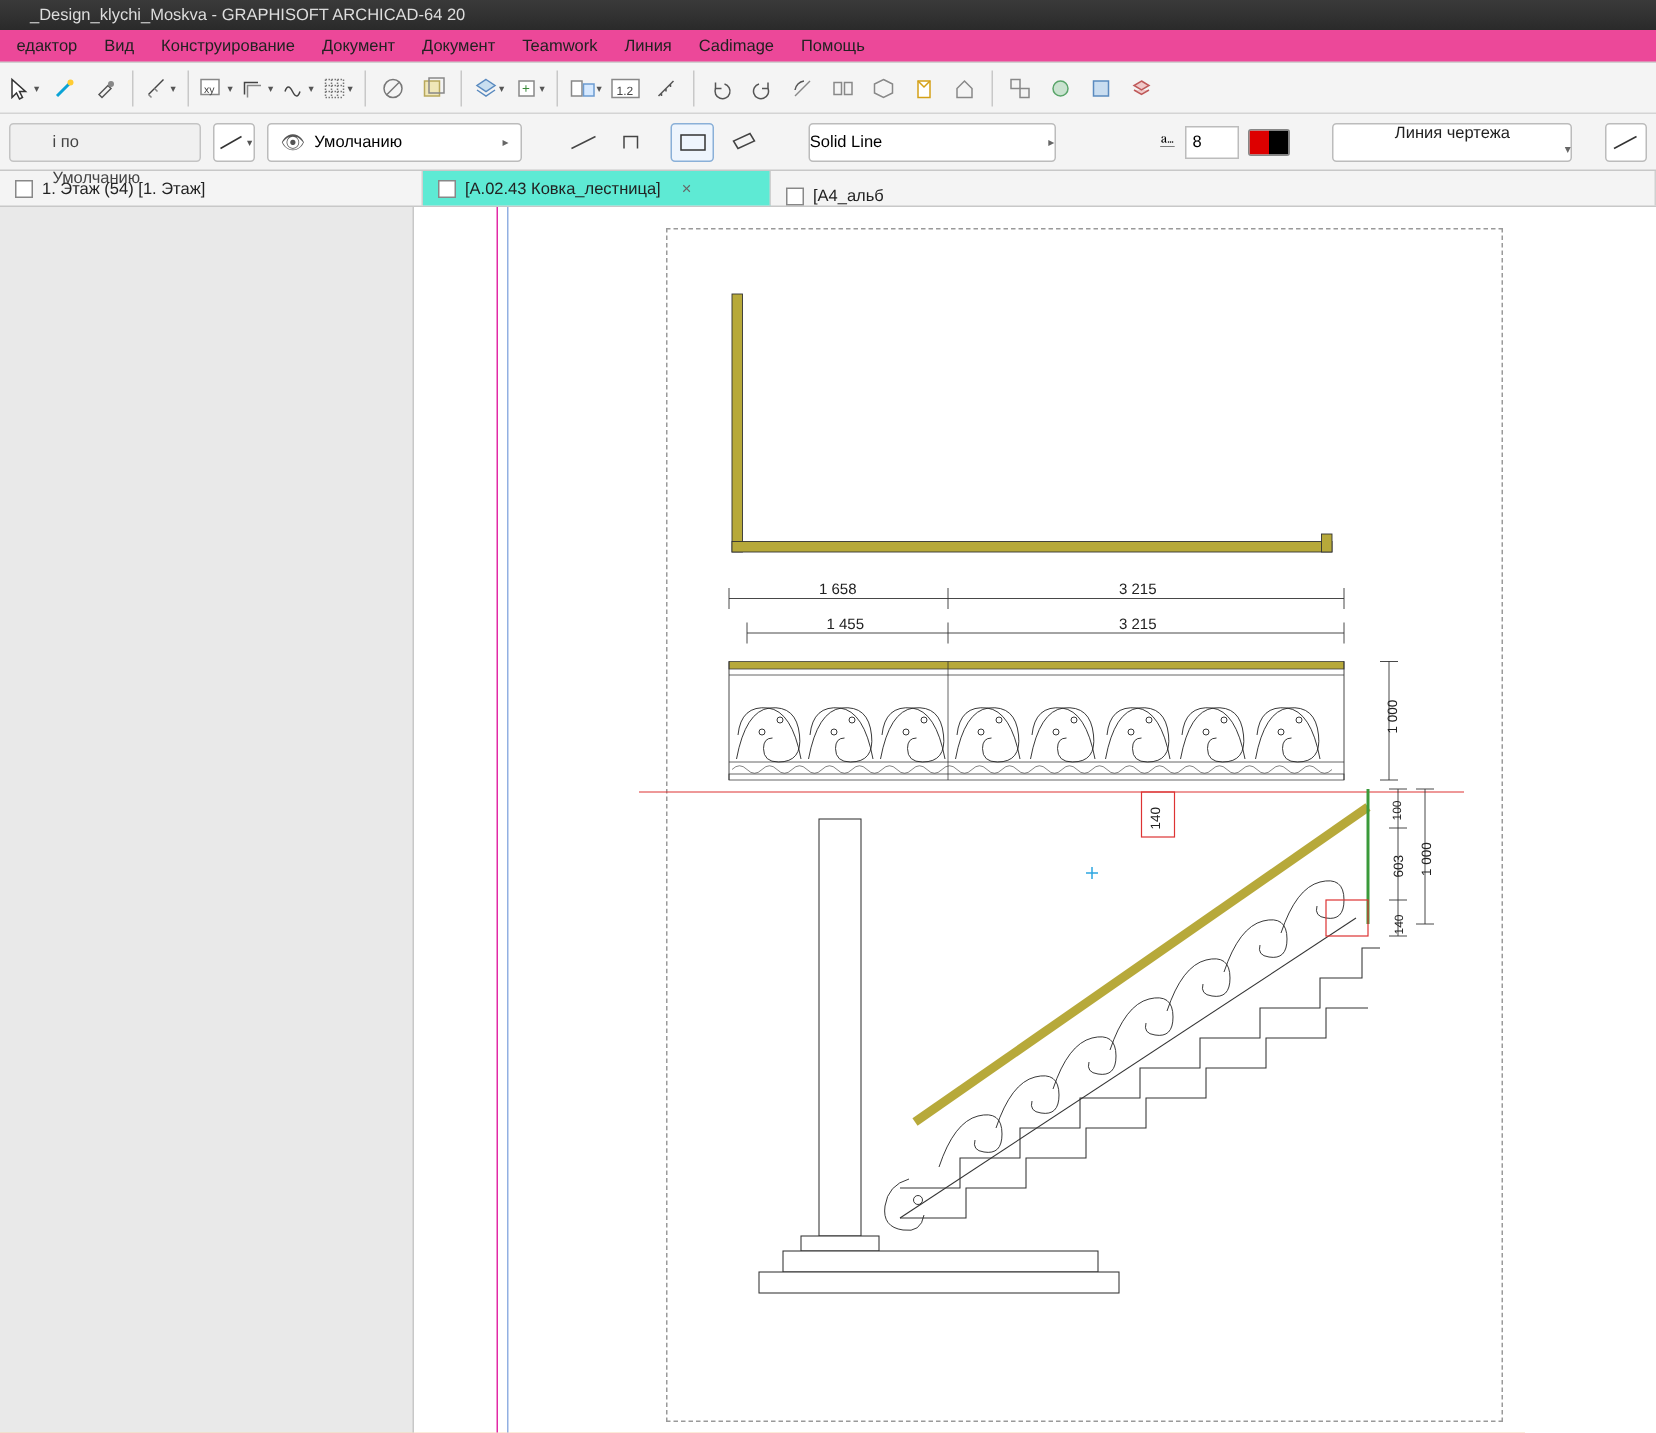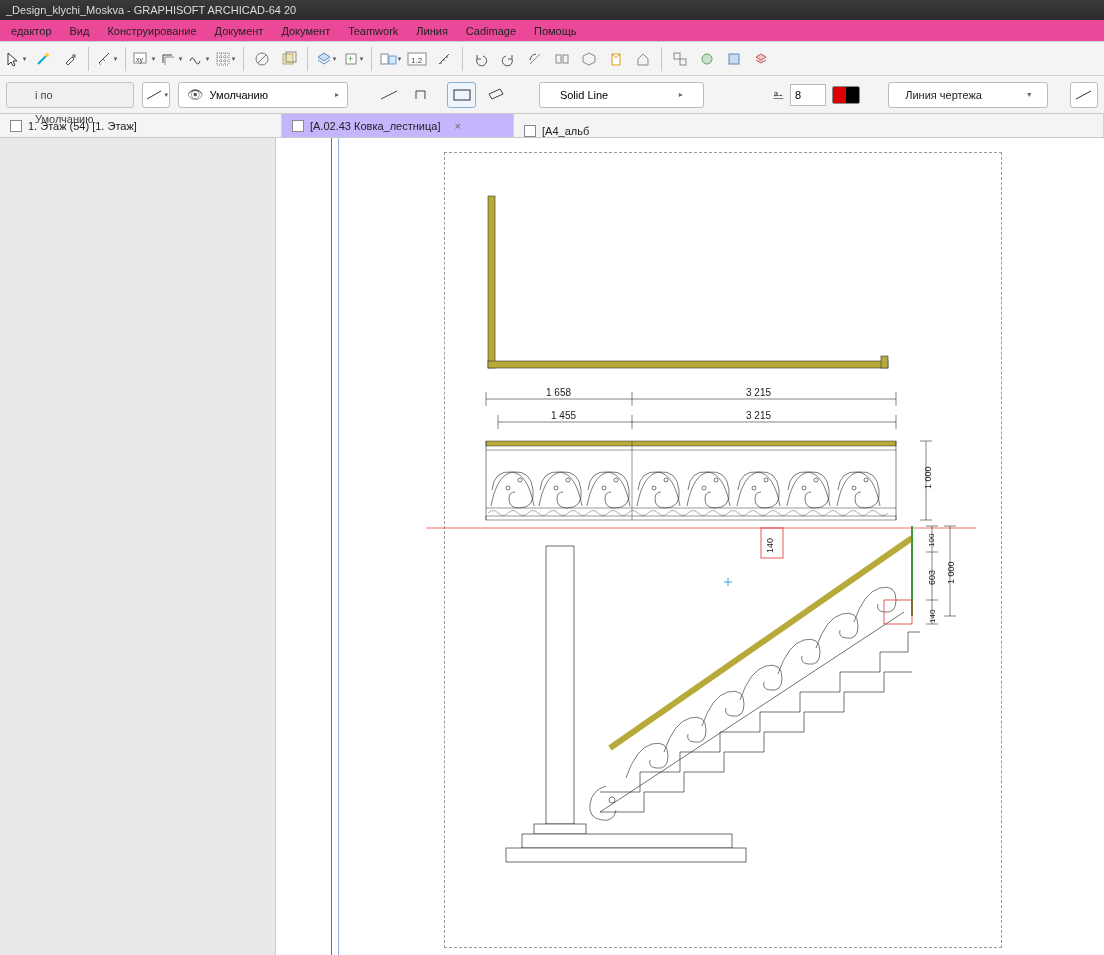--- a/index.html
+++ b/index.html
@@ -1,52 +1,52 @@
 <!DOCTYPE html>
 <html><head>
 <meta charset="utf-8">
 <style>
 * { box-sizing: border-box; margin: 0; padding: 0; }
 body { font-family: "Segoe UI", Tahoma, sans-serif; font-size: 11px; background: #e8e8e8; width: 1104px; height: 955px; overflow: hidden; user-select: none; }
 
-.titlebar { background: linear-gradient(#3a3a3a, #2a2a2a); color: #ddd; height: 20px; line-height: 20px; padding-left: 6px; font-size: 11px; }
+.titlebar { background: linear-gradient(#3a3a3a, #2a2a2a); color: #ddd; height: 20px; line-height: 20px; padding-left: 20px; font-size: 11px; }
 
 .menubar { background: #ec4899; height: 22px; display: flex; align-items: center; padding-left: 2px; border-bottom: 1px solid #d0d0d0; }
 .menubar span { padding: 0 9px; color: #222; cursor: default; }
 
 .toolbar-row { background: #f4f4f4; border-bottom: 1px solid #d4d4d4; display: flex; align-items: center; padding: 2px 3px; height: 34px; gap: 1px; }
 .sep { width: 1px; height: 24px; background: #c8c8c8; margin: 0 4px; }
 
 .toolbtn { width: 26px; height: 26px; display: flex; align-items: center; justify-content: center; border: 1px solid transparent; border-radius: 2px; }
 .ddarrow { font-size: 7px; color: #555; margin-left: 1px; }
 
 .info-row { background: #f4f4f4; border-bottom: 1px solid #c8c8c8; display: flex; align-items: center; padding: 4px 6px; height: 38px; gap: 8px; }
 .info-label { background: #f0f0f0; border: 1px solid #c4c4c4; border-radius: 3px; height: 26px; line-height: 24px; padding: 0 28px; color: #444; font-size: 11px; }
 .layer-select { display: flex; align-items: center; gap: 6px; background: #fff; border: 1px solid #bcbcbc; border-radius: 3px; height: 26px; padding: 0 8px; min-width: 170px; }
 .layer-select .eye { font-size: 13px; color: #555; }
 .layer-select .arrow { margin-left: auto; font-size: 8px; color: #666; }
 
 .small-icon-btn { width: 32px; height: 26px; border: 1px solid #bcbcbc; background: #fff; border-radius: 3px; display:flex; align-items:center; justify-content:center; }
 .small-icon-btn.flat { border-color: transparent; background: transparent; }
 
-.linetype { display:flex; align-items:center; background:#fff; border:1px solid #bcbcbc; border-radius:3px; height:26px; padding:0 20px; min-width:165px; gap:8px; }
+.linetype { display:flex; align-items:center; background:#fff; border:1px solid #bcbcbc; border-radius:3px; height:26px; padding:0 0; min-width:165px; gap:8px; }
 .linetype .arrow { margin-left:auto; font-size:8px; color:#666; }
 
 .pen-row { display:flex; align-items:center; gap:6px; }
 .num-input { width: 36px; height: 22px; border:1px solid #bcbcbc; background:#fff; text-align:left; padding:0 4px; font-size:11px; }
 .pen-swatch { width:28px; height:18px; border:1px solid #888; background: linear-gradient(90deg, #d00 50%, #000 50%); border-radius:2px; }
 
-.combo { background:#fff; border:1px solid #bcbcbc; border-radius:3px; height:26px; display:flex; align-items:center; padding:0 16px; min-width:160px; font-size:11px; color:#222; }
+.combo { background:#fff; border:1px solid #bcbcbc; border-radius:3px; height:26px; display:flex; align-items:center; padding:0 0; min-width:160px; font-size:11px; color:#222;flex-direction:column; }
 .combo .arrow { margin-left:auto; font-size:8px; color:#666; }
 
 .tabstrip { background:#f4f4f4; border-bottom:1px solid #c8c8c8; height:24px; display:flex; align-items:stretch; }
 .tab { display:flex; align-items:center; gap:6px; padding:0 10px; border-right:1px solid #d0d0d0; cursor:default; color:#222; }
 .tab .ticon { width:12px; height:12px; border:1px solid #888; background:#fff; }
 .tab.gridicon .ticon { background: repeating-linear-gradient(#888 0 1px, #fff 1px 3px); }
-.tab.active { background:#c4b5fd; }
+.tab.active { background:#5eead4; }
 .tab .close { margin-left:8px; color:#666; font-size:11px; }
 .tab.right { margin-left: 0; align-items: flex-end; }
 
 .workspace { position:absolute; top:138px; left:0; right:0; bottom:0; background:#fdba74; }
 .navpane { position:absolute; left:0; top:0; width:276px; height:100%; background:#e9e9e9; border-right:1px solid #c8c8c8; }
 .canvas { position:absolute; left:276px; top:0; right:0; bottom:0; background:#fff; }
 
 
 .guide-v { position:absolute; top:0; bottom:0; width:1px; }
 .guide-v.magenta { background:#e22aa6; }

